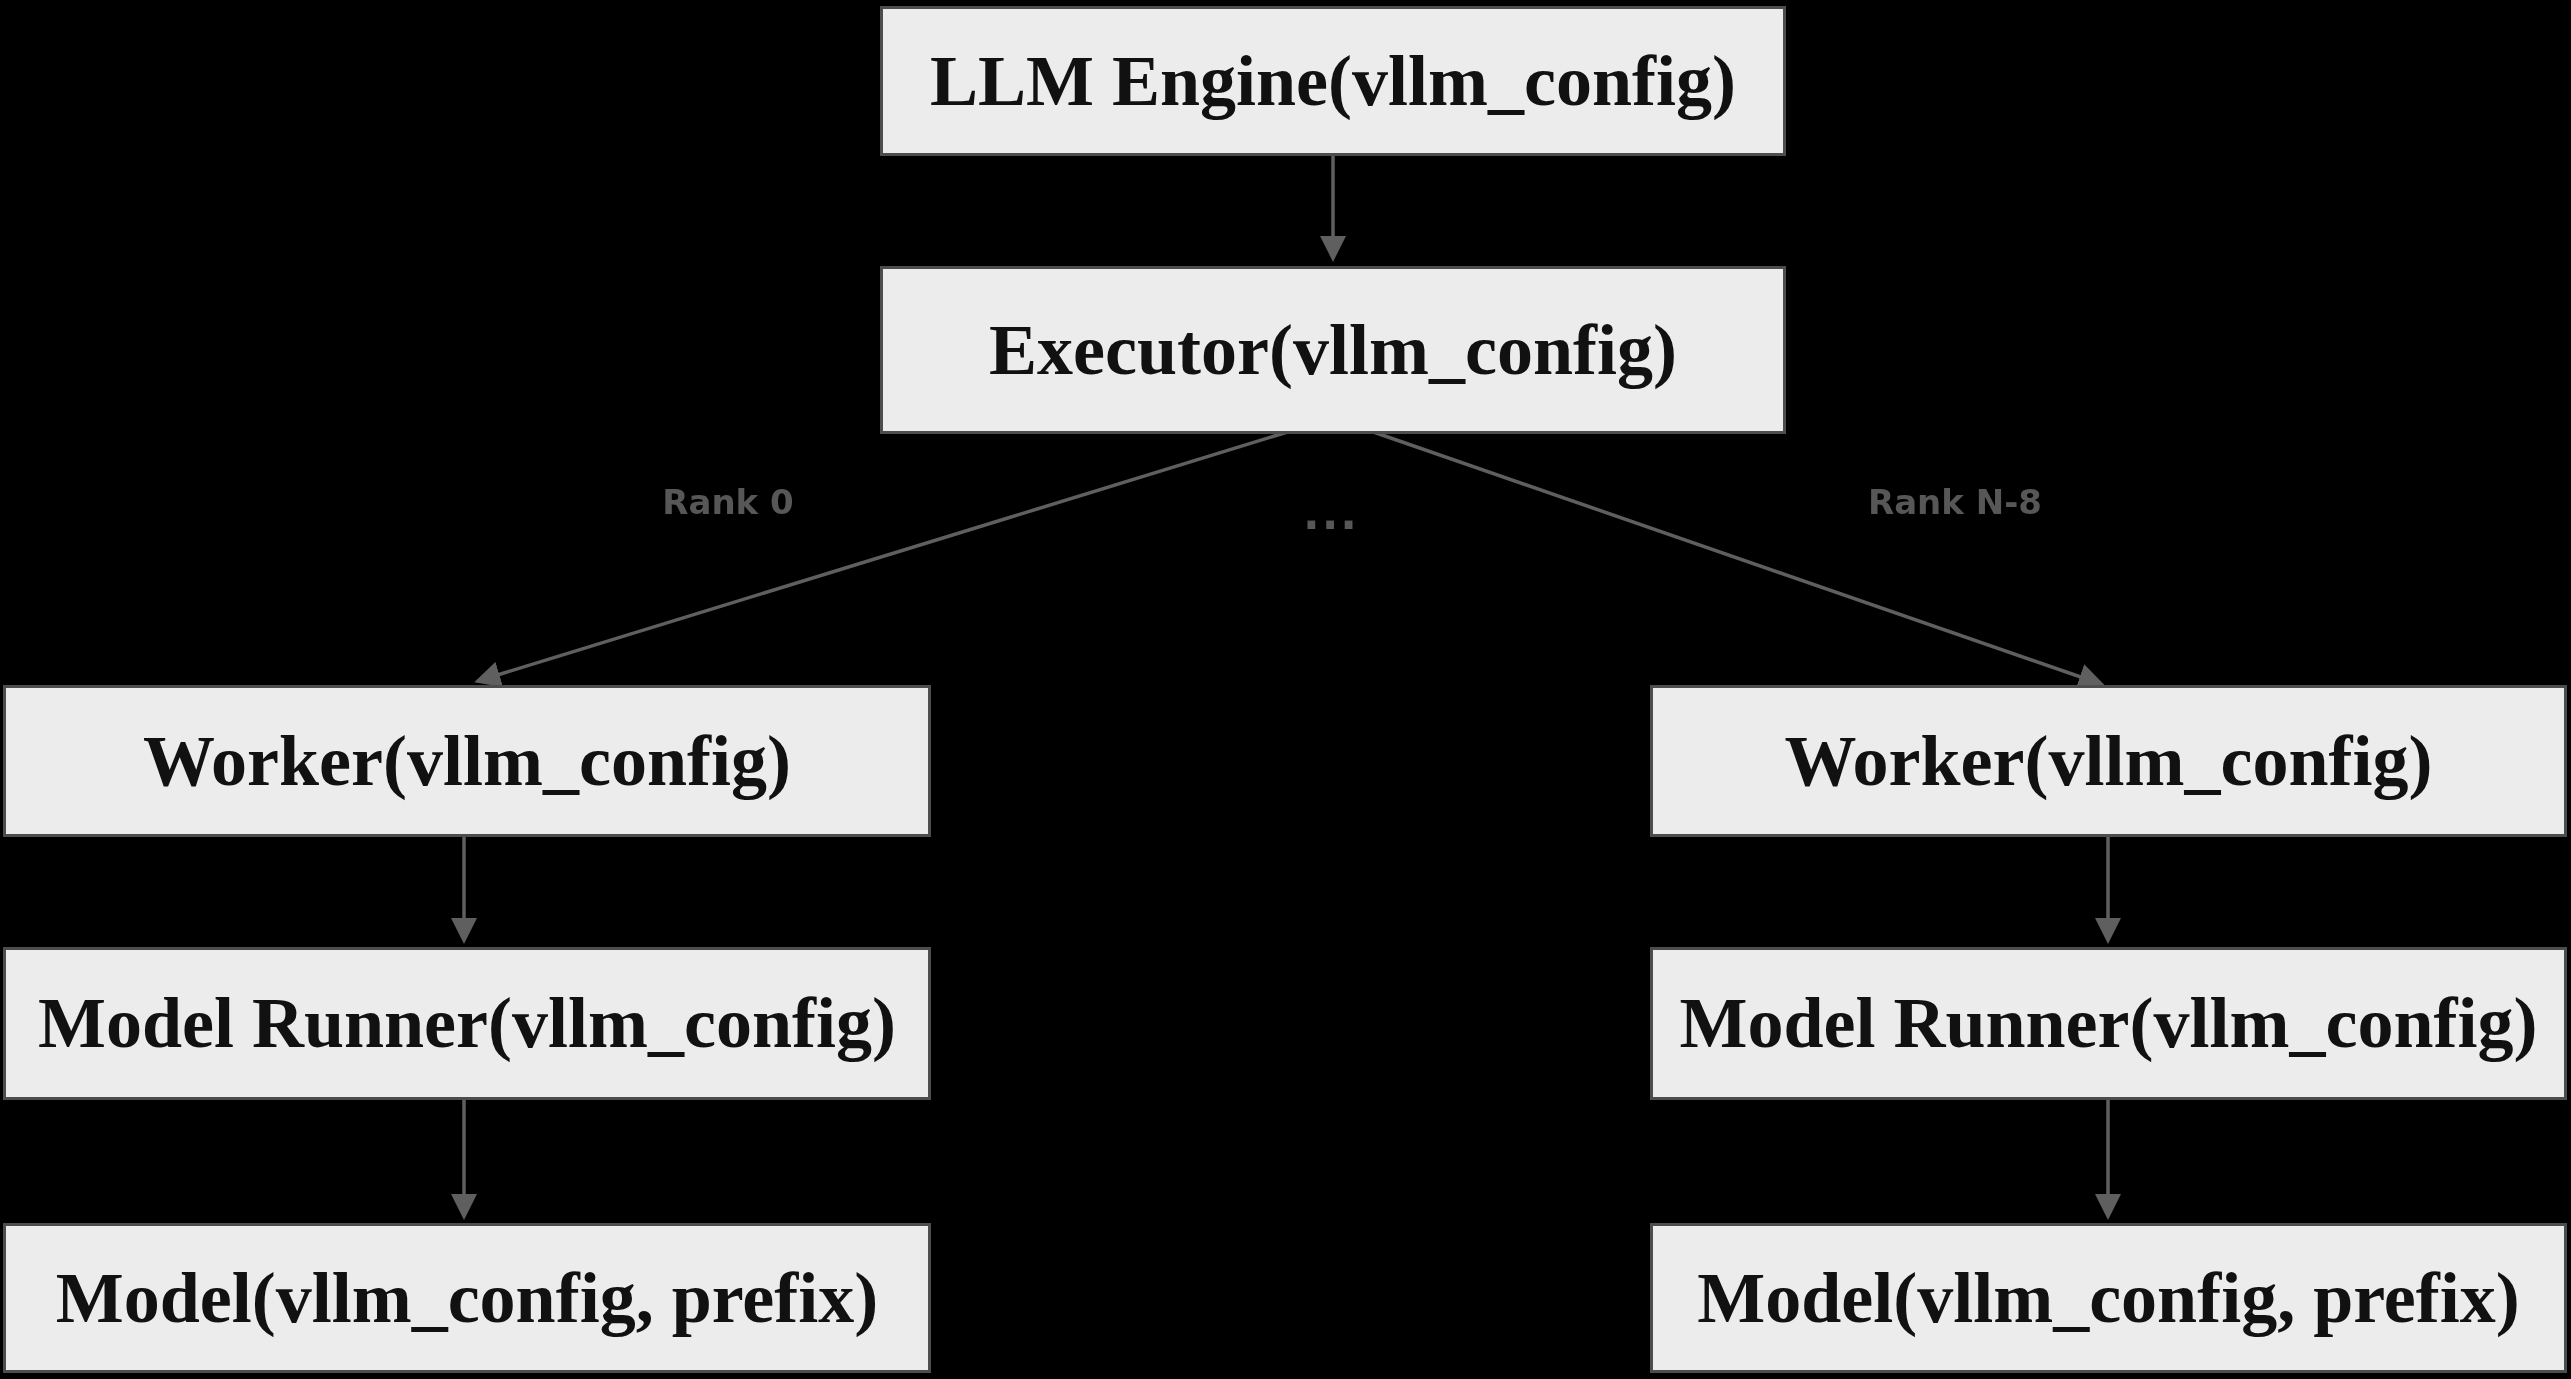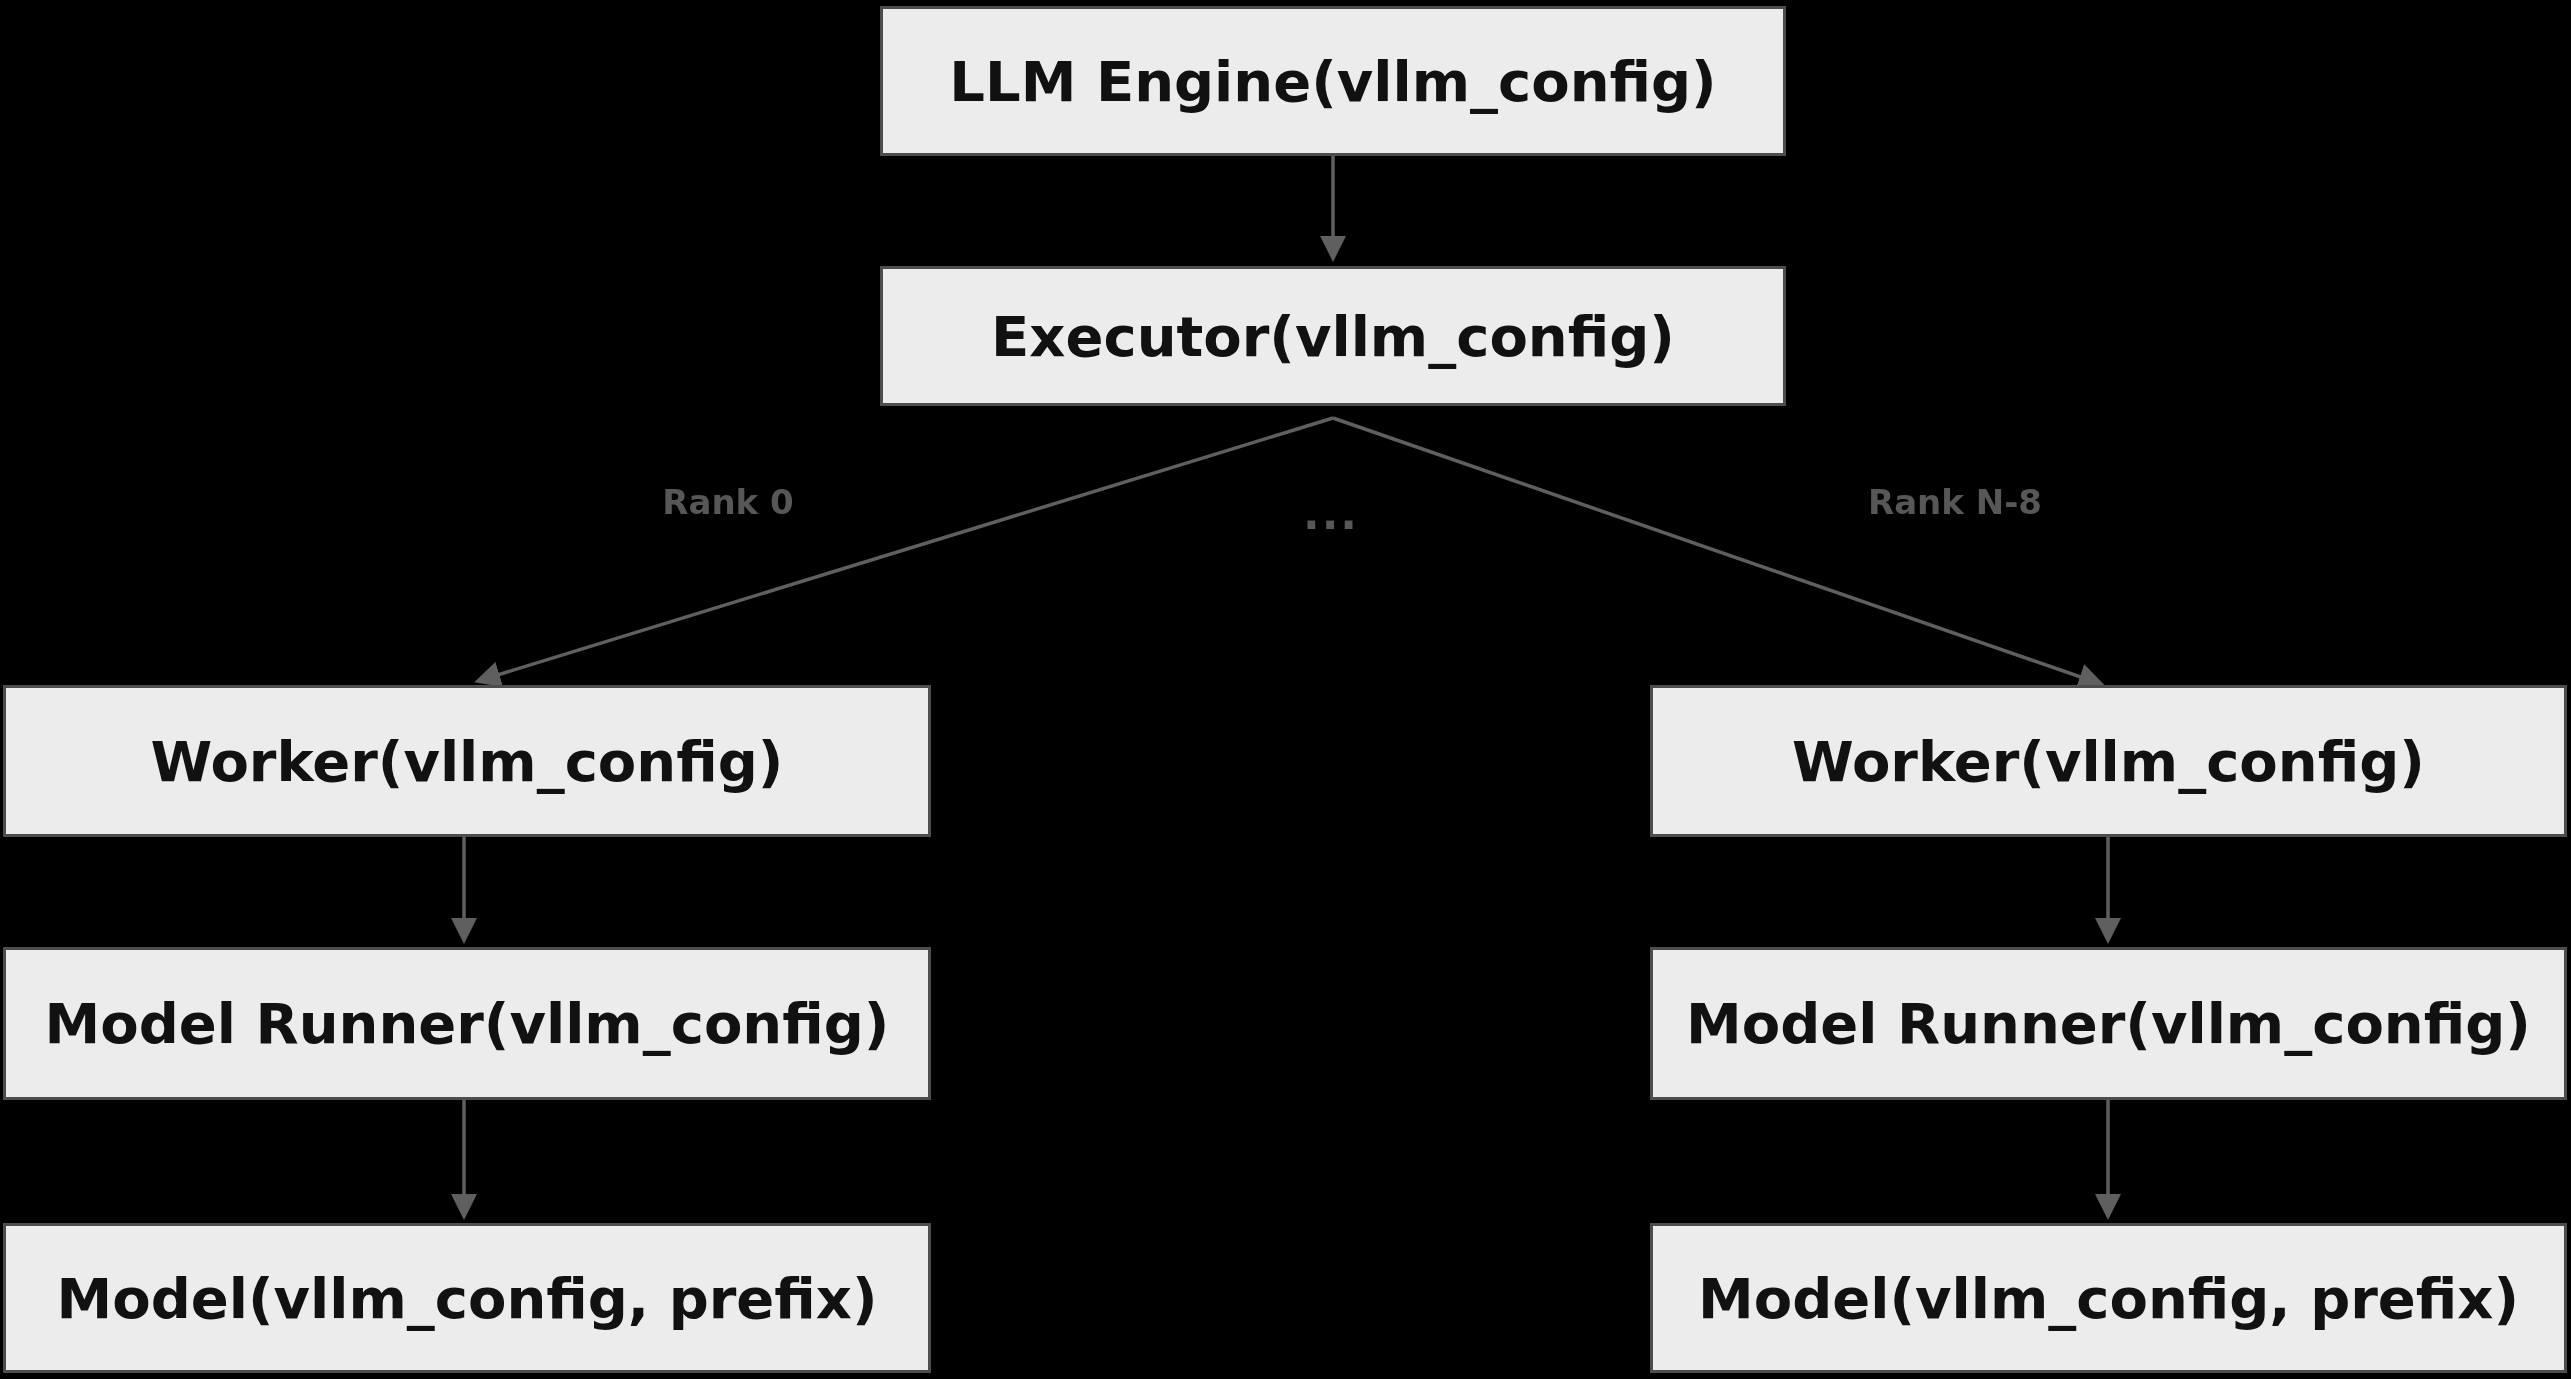--- a/index.html
+++ b/index.html
@@ -30,23 +30,24 @@
   }
   .node {
     position: absolute;
     box-sizing: border-box;
     background: var(--node-fill, #ececec);
     border: 3px solid var(--node-border, #4d4d4d);
     display: flex;
     align-items: center;
     justify-content: center;
     color: var(--node-text, #111);
-    font-size: 56px;
+    font-size: 72px;
     font-weight: 700;
     white-space: nowrap;
+    font-family: Liberation Serif, serif;
   }
   .edge-label {
     position: absolute;
     width: 400px;
     text-align: center;
     color: var(--edge-label, #575757);
     font-size: 34px;
     font-weight: 700;
     white-space: nowrap;
   }
@@ -74,21 +75,21 @@
     <line x1="464" y1="837" x2="464" y2="940" marker-end="url(#ah)"></line>
     <line x1="464" y1="1100" x2="464" y2="1216" marker-end="url(#ah)"></line>
     <line x1="2108" y1="837" x2="2108" y2="940" marker-end="url(#ah)"></line>
     <line x1="2108" y1="1100" x2="2108" y2="1216" marker-end="url(#ah)"></line>
   </svg>
 
   <div class="node" style="left:880px; top:6px; width:906px; height:150px;">
     <span>LLM Engine(vllm_config)</span>
   </div>
 
-  <div class="node" style="left:880px; top:266px; width:906px; height:140px;">
+  <div class="node" style="left:880px; top:266px; width:906px; height:168px;">
     <span>Executor(vllm_config)</span>
   </div>
 
   <div class="node" style="left:3px; top:685px; width:928px; height:152px;">
     <span>Worker(vllm_config)</span>
   </div>
 
   <div class="node" style="left:3px; top:947px; width:928px; height:153px;">
     <span>Model Runner(vllm_config)</span>
   </div>

